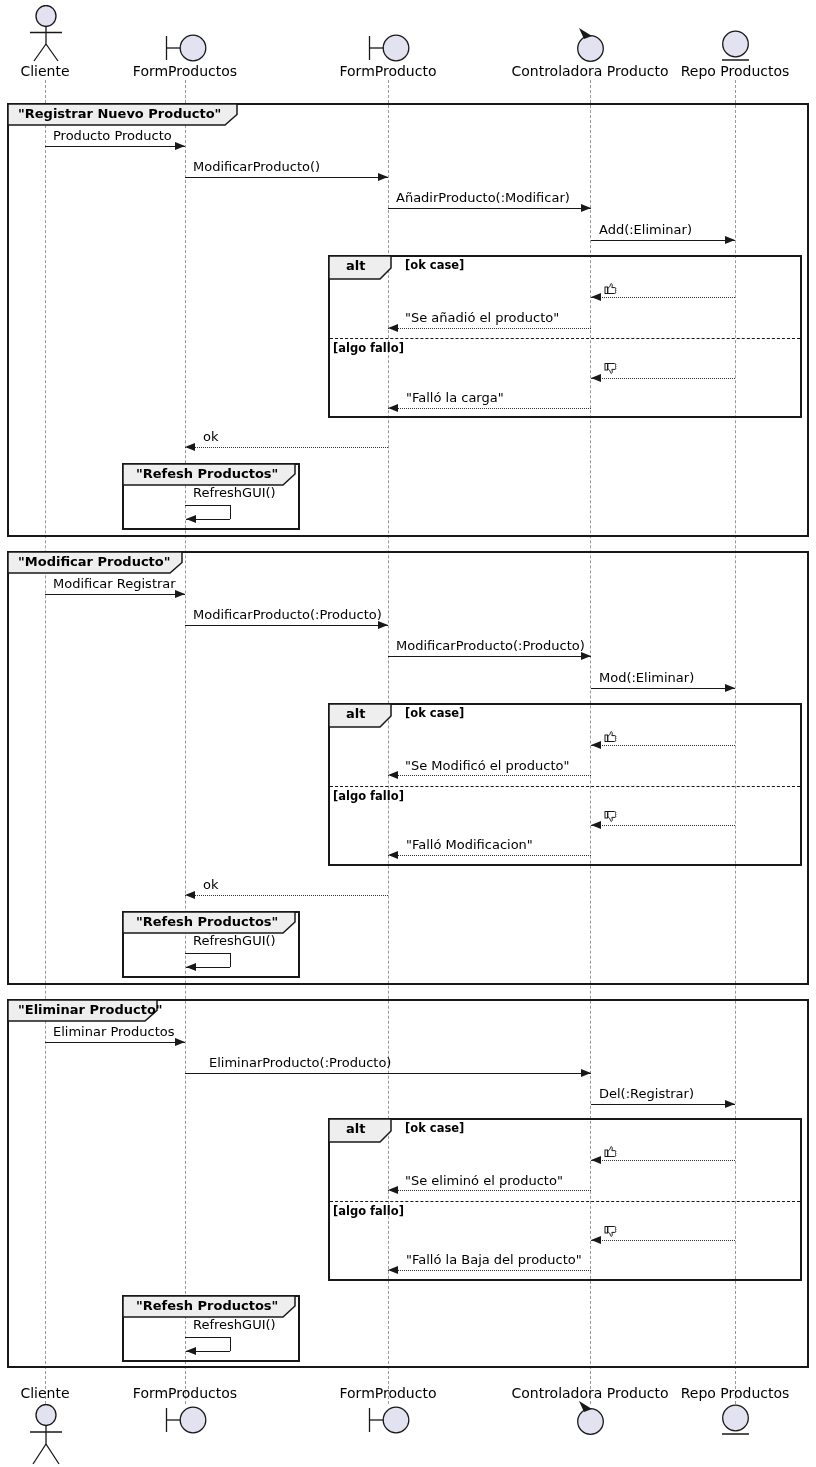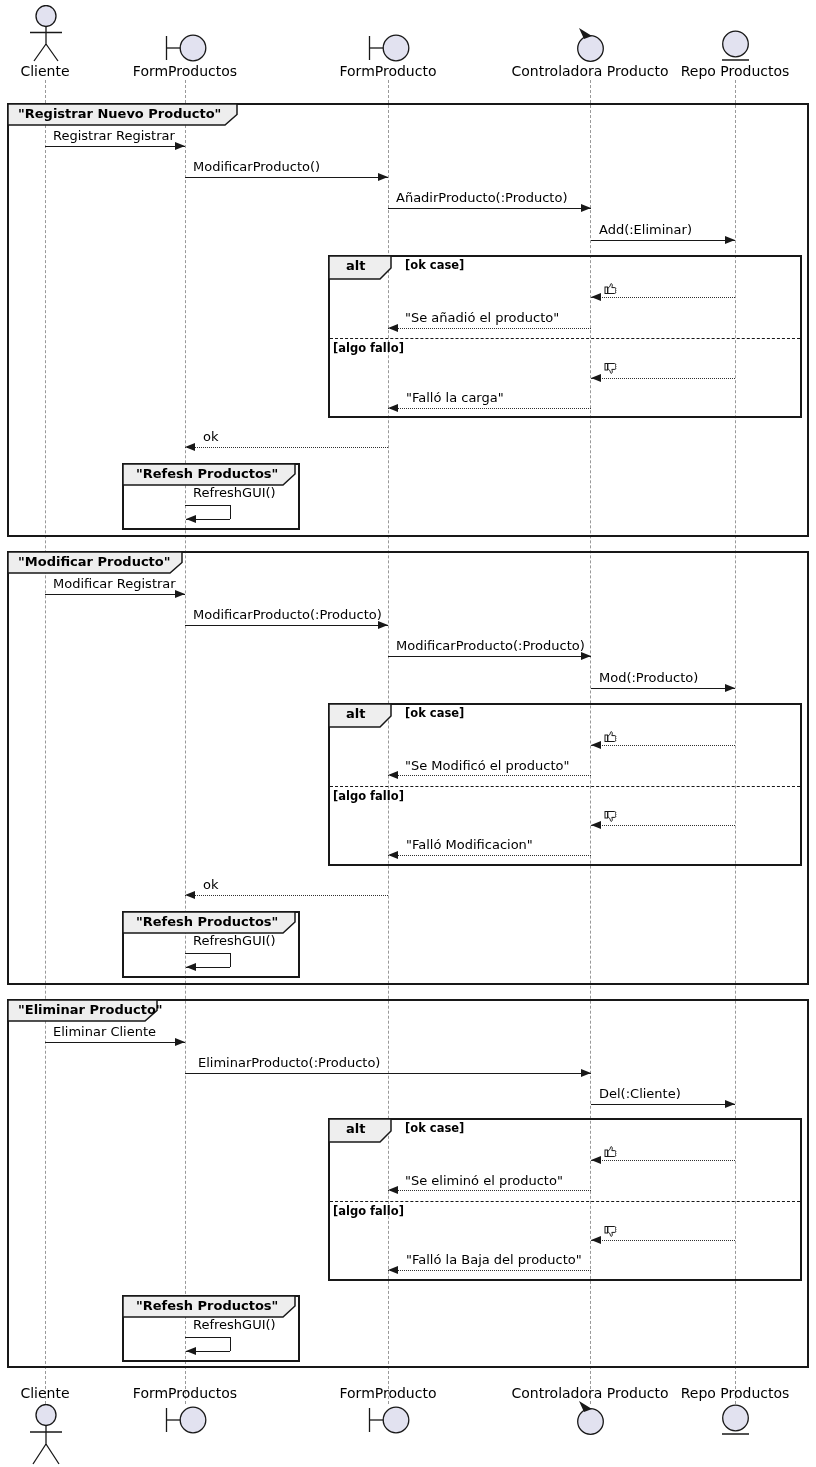--- a/index.html
+++ b/index.html
@@ -60,29 +60,29 @@
   <div class="plabel" style="left:388px;top:63px">FormProducto</div>
   <div class="plabel" style="left:590px;top:63px">Controladora Producto</div>
   <div class="plabel" style="left:735px;top:63px">Repo Productos</div>
 
   <div class="frame" style="left:7px;top:103px;width:802px;height:434px"></div>
   <svg class="pent" style="left:7px;top:103px" width="232" height="23">
     <polygon points="1,1 230,1 230,11.5 218,22 1,22" fill="#EEEEEE" stroke="#181818" stroke-width="1.5"></polygon>
   </svg>
   <div class="pent-text" style="left:18px;top:106px">"Registrar Nuevo Producto"</div>
 
-  <div class="msg-label" style="left:53px;top:128px">Registrar Registrar</div>
+  <div class="msg-label" style="left:53px;top:128px">Producto Producto</div>
   <div class="line" style="left:45px;top:146px;width:140px"></div>
   <div class="arr arr-r" style="left:175px;top:142px"></div>
 
   <div class="msg-label" style="left:193px;top:159px">ModificarProducto()</div>
   <div class="line" style="left:185px;top:177px;width:203px"></div>
   <div class="arr arr-r" style="left:378px;top:173px"></div>
 
-  <div class="msg-label" style="left:396px;top:190px">AñadirProducto(:Producto)</div>
+  <div class="msg-label" style="left:396px;top:190px">AñadirProducto(:Modificar)</div>
   <div class="line" style="left:388px;top:208px;width:203px"></div>
   <div class="arr arr-r" style="left:581px;top:204px"></div>
 
   <div class="msg-label" style="left:599px;top:222px">Add(:Eliminar)</div>
   <div class="line" style="left:591px;top:240px;width:144px"></div>
   <div class="arr arr-r" style="left:725px;top:236px"></div>
 
   <div class="frame" style="left:328px;top:255px;width:474px;height:163px"></div>
   <svg class="pent" style="left:328px;top:255px" width="65" height="25">
     <polygon points="1,1 63,1 63,13 52,24 1,24" fill="#EEEEEE" stroke="#181818" stroke-width="1.5"></polygon>
@@ -145,21 +145,21 @@
   <div class="arr arr-r" style="left:175px;top:590px"></div>
 
   <div class="msg-label" style="left:193px;top:607px">ModificarProducto(:Producto)</div>
   <div class="line" style="left:185px;top:625px;width:203px"></div>
   <div class="arr arr-r" style="left:378px;top:621px"></div>
 
   <div class="msg-label" style="left:396px;top:638px">ModificarProducto(:Producto)</div>
   <div class="line" style="left:388px;top:656px;width:203px"></div>
   <div class="arr arr-r" style="left:581px;top:652px"></div>
 
-  <div class="msg-label" style="left:599px;top:670px">Mod(:Producto)</div>
+  <div class="msg-label" style="left:599px;top:670px">Mod(:Eliminar)</div>
   <div class="line" style="left:591px;top:688px;width:144px"></div>
   <div class="arr arr-r" style="left:725px;top:684px"></div>
 
   <div class="frame" style="left:328px;top:703px;width:474px;height:163px"></div>
   <svg class="pent" style="left:328px;top:703px" width="65" height="25">
     <polygon points="1,1 63,1 63,13 52,24 1,24" fill="#EEEEEE" stroke="#181818" stroke-width="1.5"></polygon>
   </svg>
   <div class="pent-text" style="left:346px;top:706px">alt</div>
   <div class="guard" style="left:405px;top:706px">[ok case]</div>
 
@@ -206,29 +206,29 @@
   <div class="vline" style="left:230px;top:953px;height:14px"></div>
   <div class="line" style="left:186px;top:967px;width:44px"></div>
   <div class="arr arr-l" style="left:186px;top:963px"></div>
 
   <div class="frame" style="left:7px;top:999px;width:802px;height:369px"></div>
   <svg class="pent" style="left:7px;top:999px" width="152" height="23">
     <polygon points="1,1 150,1 150,11.5 138,22 1,22" fill="#EEEEEE" stroke="#181818" stroke-width="1.5"></polygon>
   </svg>
   <div class="pent-text" style="left:18px;top:1002px">"Eliminar Producto"</div>
 
-  <div class="msg-label" style="left:53px;top:1024px">Eliminar Cliente</div>
+  <div class="msg-label" style="left:53px;top:1024px">Eliminar Productos</div>
   <div class="line" style="left:45px;top:1042px;width:140px"></div>
   <div class="arr arr-r" style="left:175px;top:1038px"></div>
 
-  <div class="msg-label" style="left:198px;top:1055px">EliminarProducto(:Producto)</div>
+  <div class="msg-label" style="left:209px;top:1055px">EliminarProducto(:Producto)</div>
   <div class="line" style="left:185px;top:1073px;width:406px"></div>
   <div class="arr arr-r" style="left:581px;top:1069px"></div>
 
-  <div class="msg-label" style="left:599px;top:1086px">Del(:Cliente)</div>
+  <div class="msg-label" style="left:599px;top:1086px">Del(:Registrar)</div>
   <div class="line" style="left:591px;top:1104px;width:144px"></div>
   <div class="arr arr-r" style="left:725px;top:1100px"></div>
 
   <div class="frame" style="left:328px;top:1118px;width:474px;height:163px"></div>
   <svg class="pent" style="left:328px;top:1118px" width="65" height="25">
     <polygon points="1,1 63,1 63,13 52,24 1,24" fill="#EEEEEE" stroke="#181818" stroke-width="1.5"></polygon>
   </svg>
   <div class="pent-text" style="left:346px;top:1121px">alt</div>
   <div class="guard" style="left:405px;top:1121px">[ok case]</div>
 

